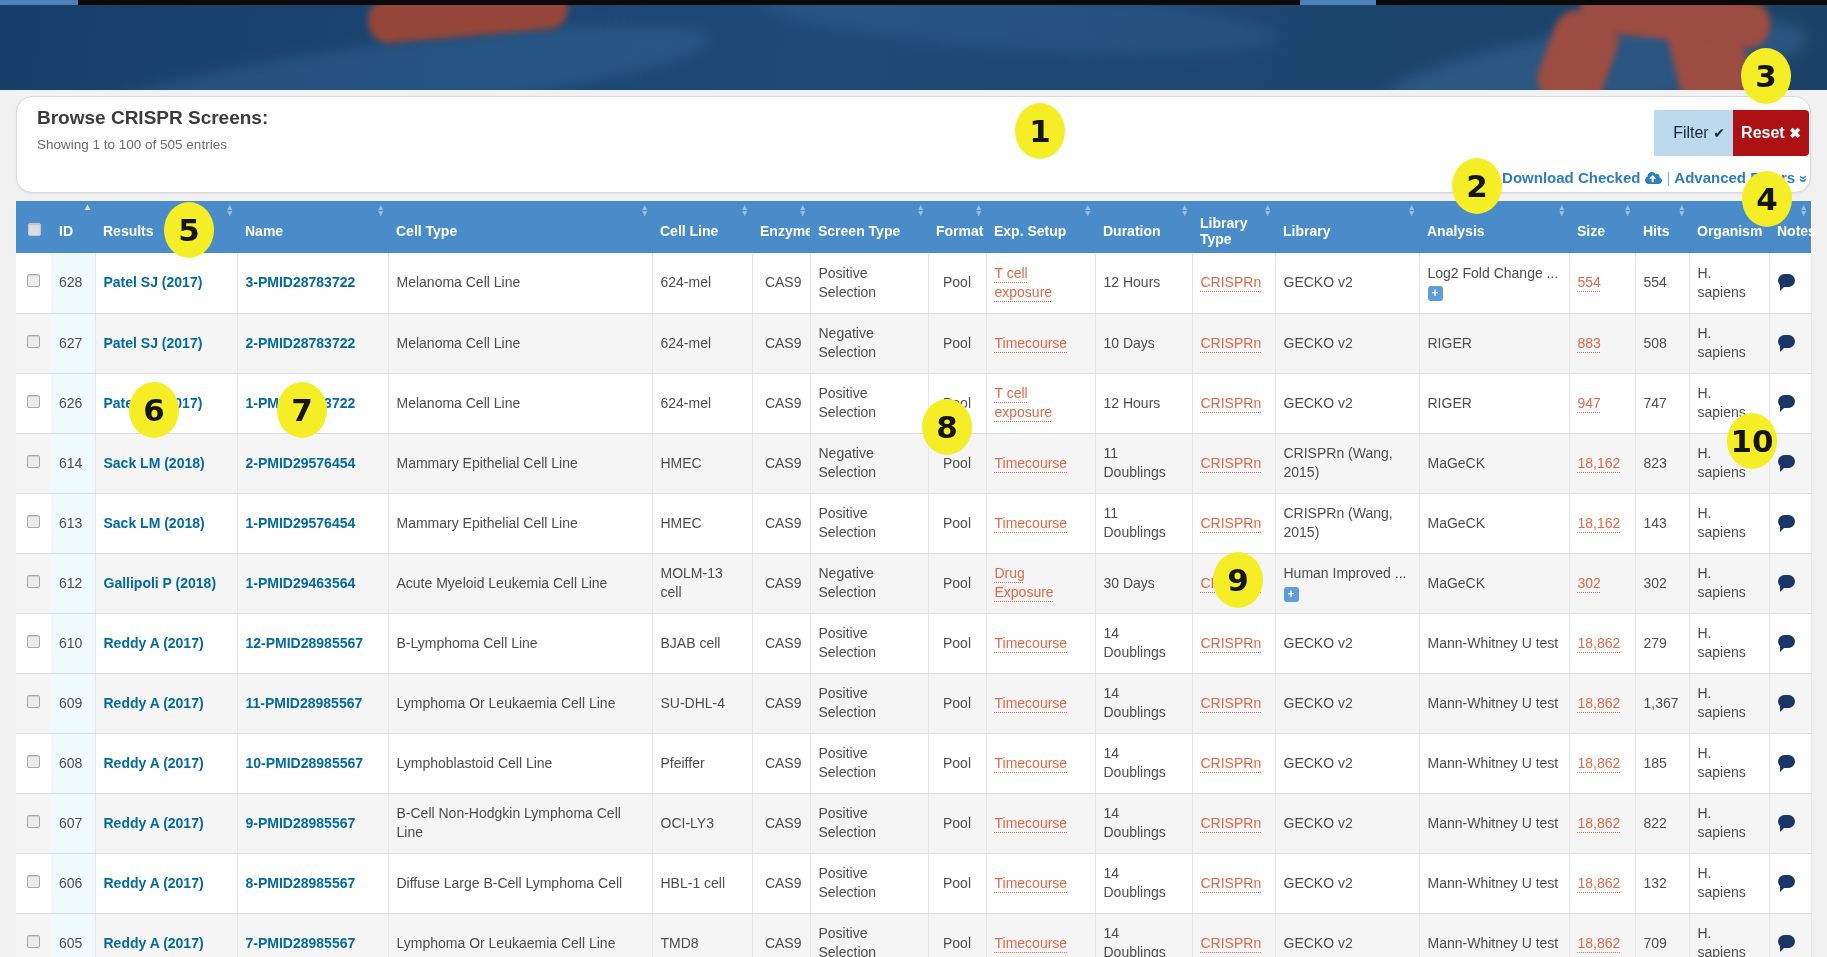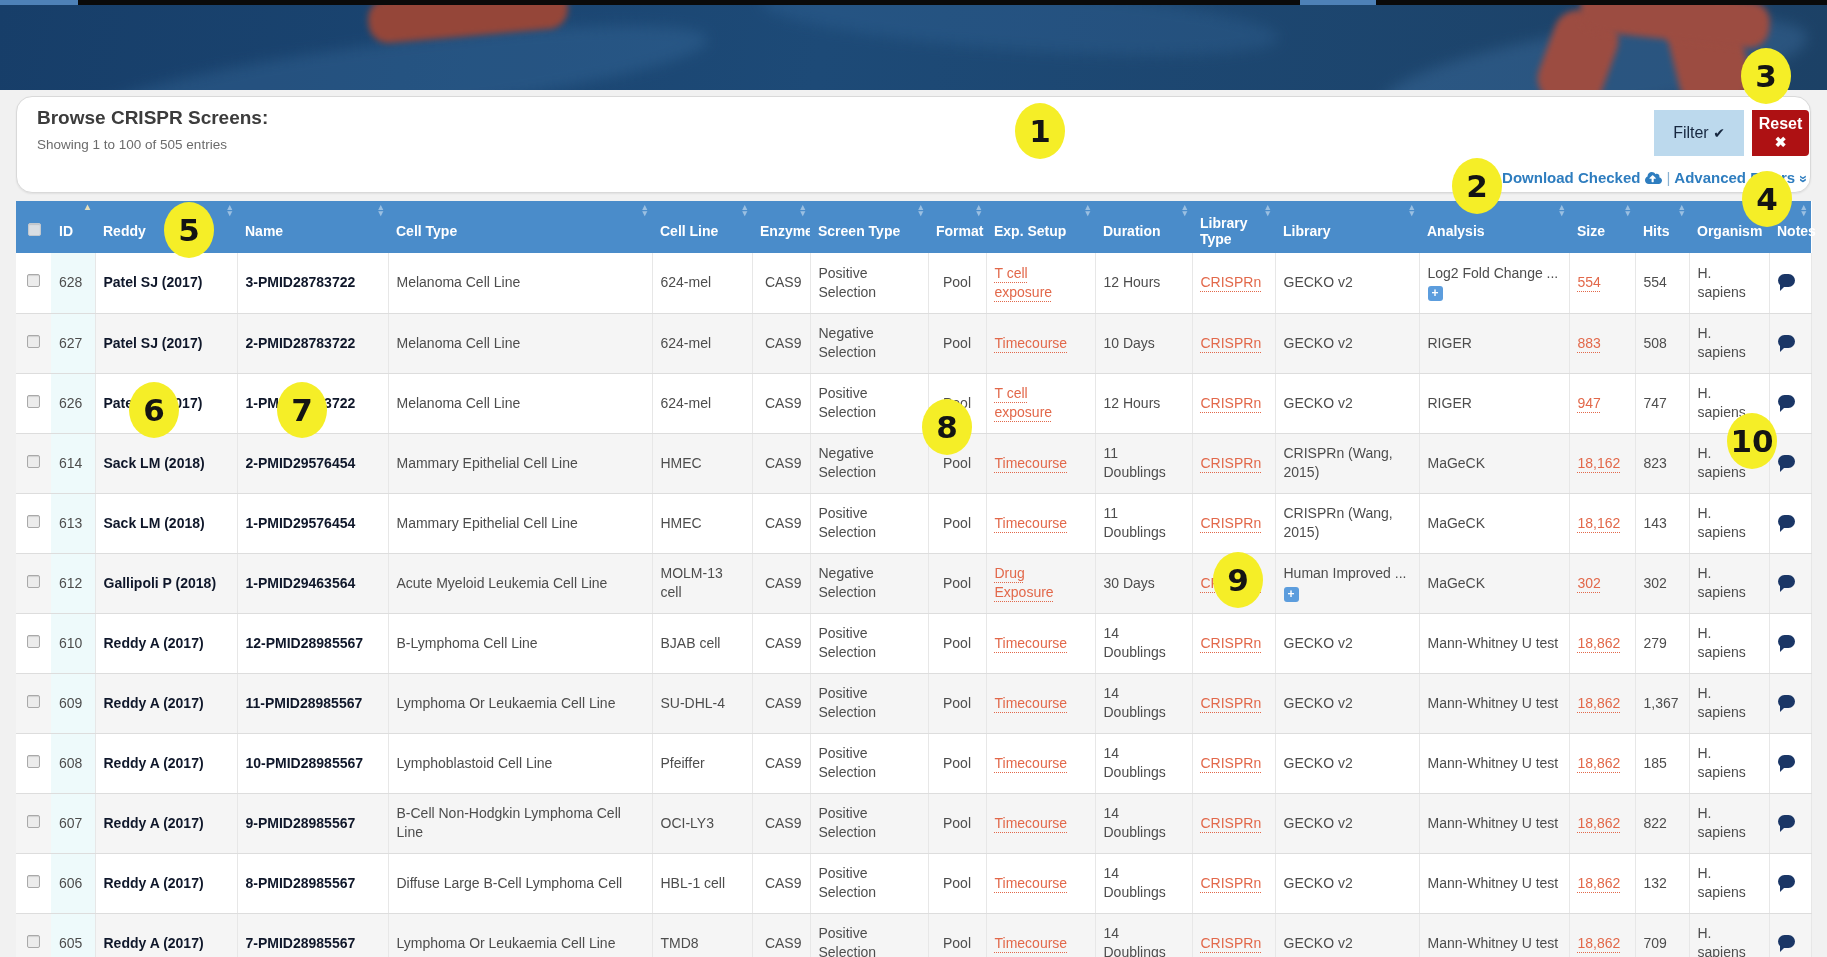--- a/index.html
+++ b/index.html
@@ -27,21 +27,21 @@
            border:1px solid #d9d9d9; border-radius:16px; box-shadow:0 1px 2px rgba(0,0,0,.07); }
   .panel-heading { position:absolute; left:20px; top:10px; font-size:19px; color:#3c3c3c; font-weight:600; }
   .panel-showing { position:absolute; left:20px; top:40px; font-size:13.5px; color:#6b6b6b; }
   .filter-input { position:absolute; top:15px; right:156px; width:568px; height:42px; border:1.5px solid #e8735a;
                   border-radius:3px 0 0 3px; padding:0 14px; font-size:15px; color:#444; outline:none;
                   font-family:"Liberation Sans",sans-serif; }
   .filter-input::placeholder { color:#9a9a9a; }
   .btn { position:absolute; top:13px; height:46px; border:none; font-size:16px; cursor:pointer;
          font-family:"Liberation Sans",sans-serif; }
   .btn-filter { right:66px; width:90px; background:#bcd9ed; color:#16273f; border-radius:0; }
-  .btn-reset  { right:1px; width:57px; background:#ae1113; color:#ffffff; border-radius:0 4px 4px 0; font-weight:600;}
+  .btn-reset  { right:1px; width:76px; background:#ae1113; color:#ffffff; border-radius:0 4px 4px 0; font-weight:600;}
   .btn .glyph { font-size:14px; }
   .links-row { position:absolute; right:4px; bottom:6px; font-size:15px; font-weight:700; color:#2e7dbf;
                display:flex; align-items:flex-start; gap:4px; }
   .links-row a { color:#2e7dbf; text-decoration:none; display:inline-flex; align-items:center; gap:5px; cursor:pointer;}
   .links-row .sep { color:#8ab2d2; font-weight:400; }
   .chev2 { display:inline-block; transform:rotate(90deg) translateY(-1px); font-size:14px; letter-spacing:-2px; }
   
   .tbl-wrap { position:absolute; left:16px; top:201px; width:1795px; }
   table { border-collapse:collapse; table-layout:fixed; width:1795px; background:#fff; }
   thead th { background:#4a8cca; color:#fff; font-size:14px; font-weight:700; text-align:left;
@@ -51,21 +51,21 @@
   th .sort-asc-only { color:rgba(238,228,185,.95); font-size:10px; }
   tbody td { font-size:14px; color:#4d4d4d; height:60px; padding:6px 8px; vertical-align:middle;
              border-right:1px solid #e7e7e7; border-bottom:1px solid #dddddd; line-height:1.35;
              overflow:hidden; }
   tbody tr:nth-child(even) td { background:#f5f5f5; }
   tbody tr:nth-child(odd) td { background:#ffffff; }
   tbody td.td-id { background:#eefafb !important; text-align:left; }
   tbody td.td-cb, thead th.th-cb { text-align:center; border-right:none; }
   tbody td.td-format, tbody td.td-enzyme { text-align:right; }
   tbody td.td-format { text-align:center; }
-  a.blue-link { color:#0f172a; font-weight:700; text-decoration:none; cursor:pointer; }
+  a.blue-link { color:#0369a1; font-weight:700; text-decoration:none; cursor:pointer; }
   a.orange-link { color:#e2684a; text-decoration:underline dotted 1px; text-underline-offset:4px; cursor:pointer; }
   .checkbox { display:inline-block; width:13px; height:13px; border:1px solid #a9a9a9; background:#ececec;
               border-radius:2px; box-shadow:inset 0 1px 1px rgba(0,0,0,.12); cursor:pointer; }
   thead .checkbox { background:#d9dee3; border-color:#c2c8ce; }
   .plus-badge { display:inline-block; width:15px; height:15px; margin-top:4px; background:#5c9ddd; color:#fff;
                 border-radius:3px; font-size:12px; font-weight:700; line-height:15px; text-align:center; cursor:pointer;}
   .bubble { position:relative; width:17px; height:13px; background:#1a3666; border-radius:7px; cursor:pointer; }
   .bubble::after { content:""; position:absolute; left:2px; bottom:-4px; width:0; height:0;
                    border-top:6px solid #1a3666; border-right:6px solid transparent; }
   
@@ -134,21 +134,21 @@
         <col style="width: 150px;">
         <col style="width: 66px;">
         <col style="width: 54px;">
         <col style="width: 80px;">
         <col style="width: 42px;">
       </colgroup>
     <thead>
         <tr id="header-row">
           <th class="th-cb"><span class="checkbox"></span></th>
           <th><span>ID</span><span class="sortbox sort-asc-only">▴</span></th>
-          <th><span>Reddy</span><span class="sortbox">
+          <th><span>Results</span><span class="sortbox">
               <span>▴</span>
               <span>▾</span>
             </span></th>
           <th><span>Name</span><span class="sortbox">
               <span>▴</span>
               <span>▾</span>
             </span></th>
           <th><span>Cell Type</span><span class="sortbox">
               <span>▴</span>
               <span>▾</span>

